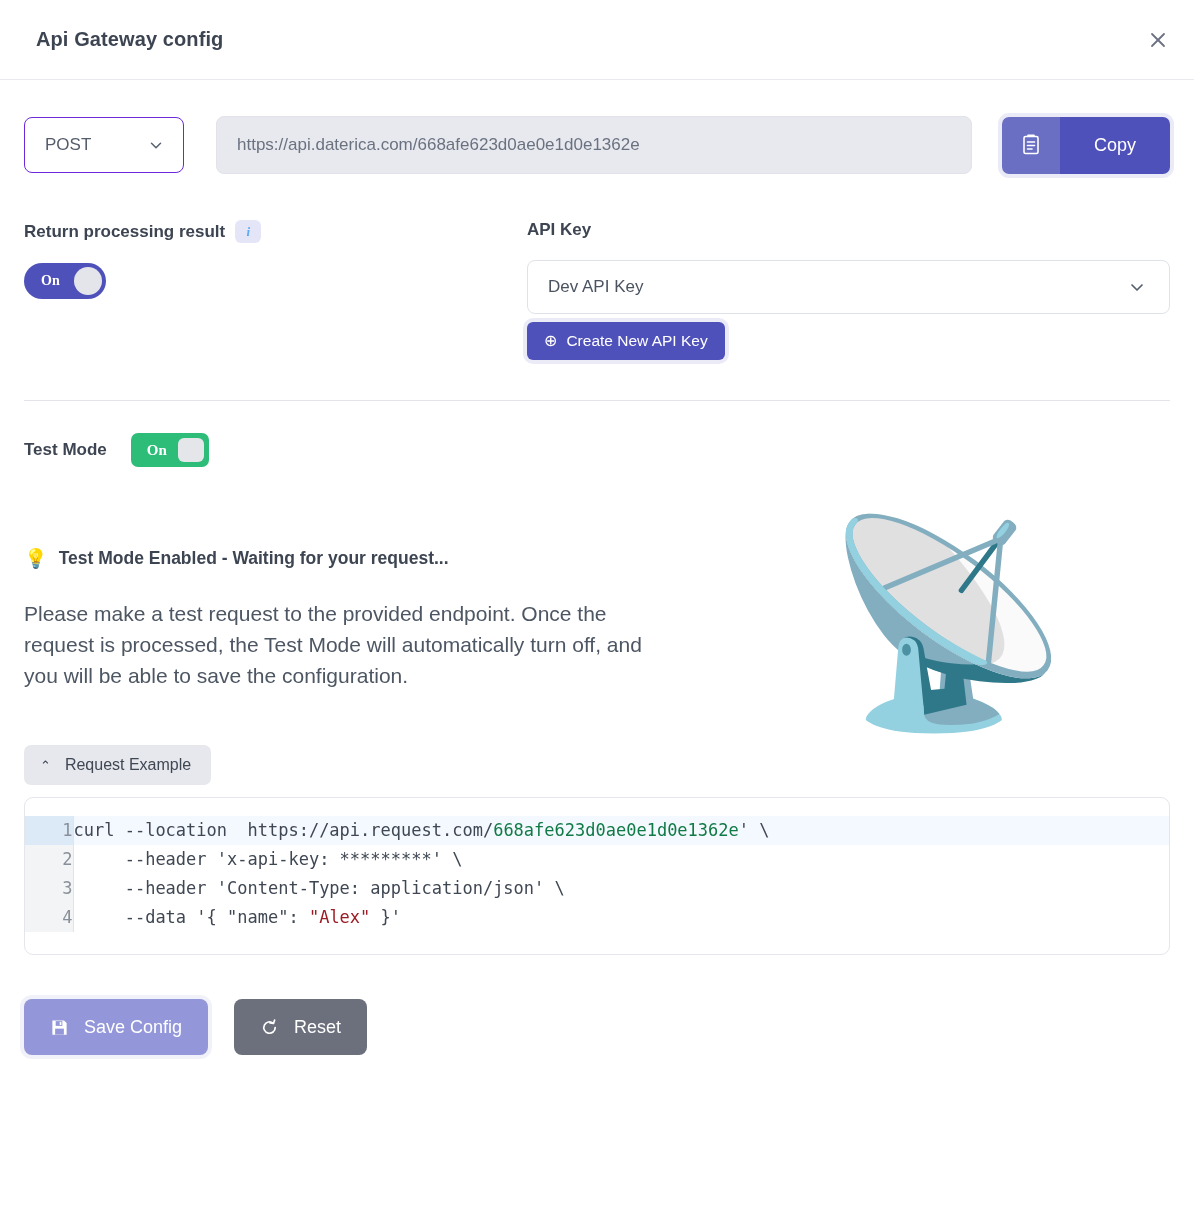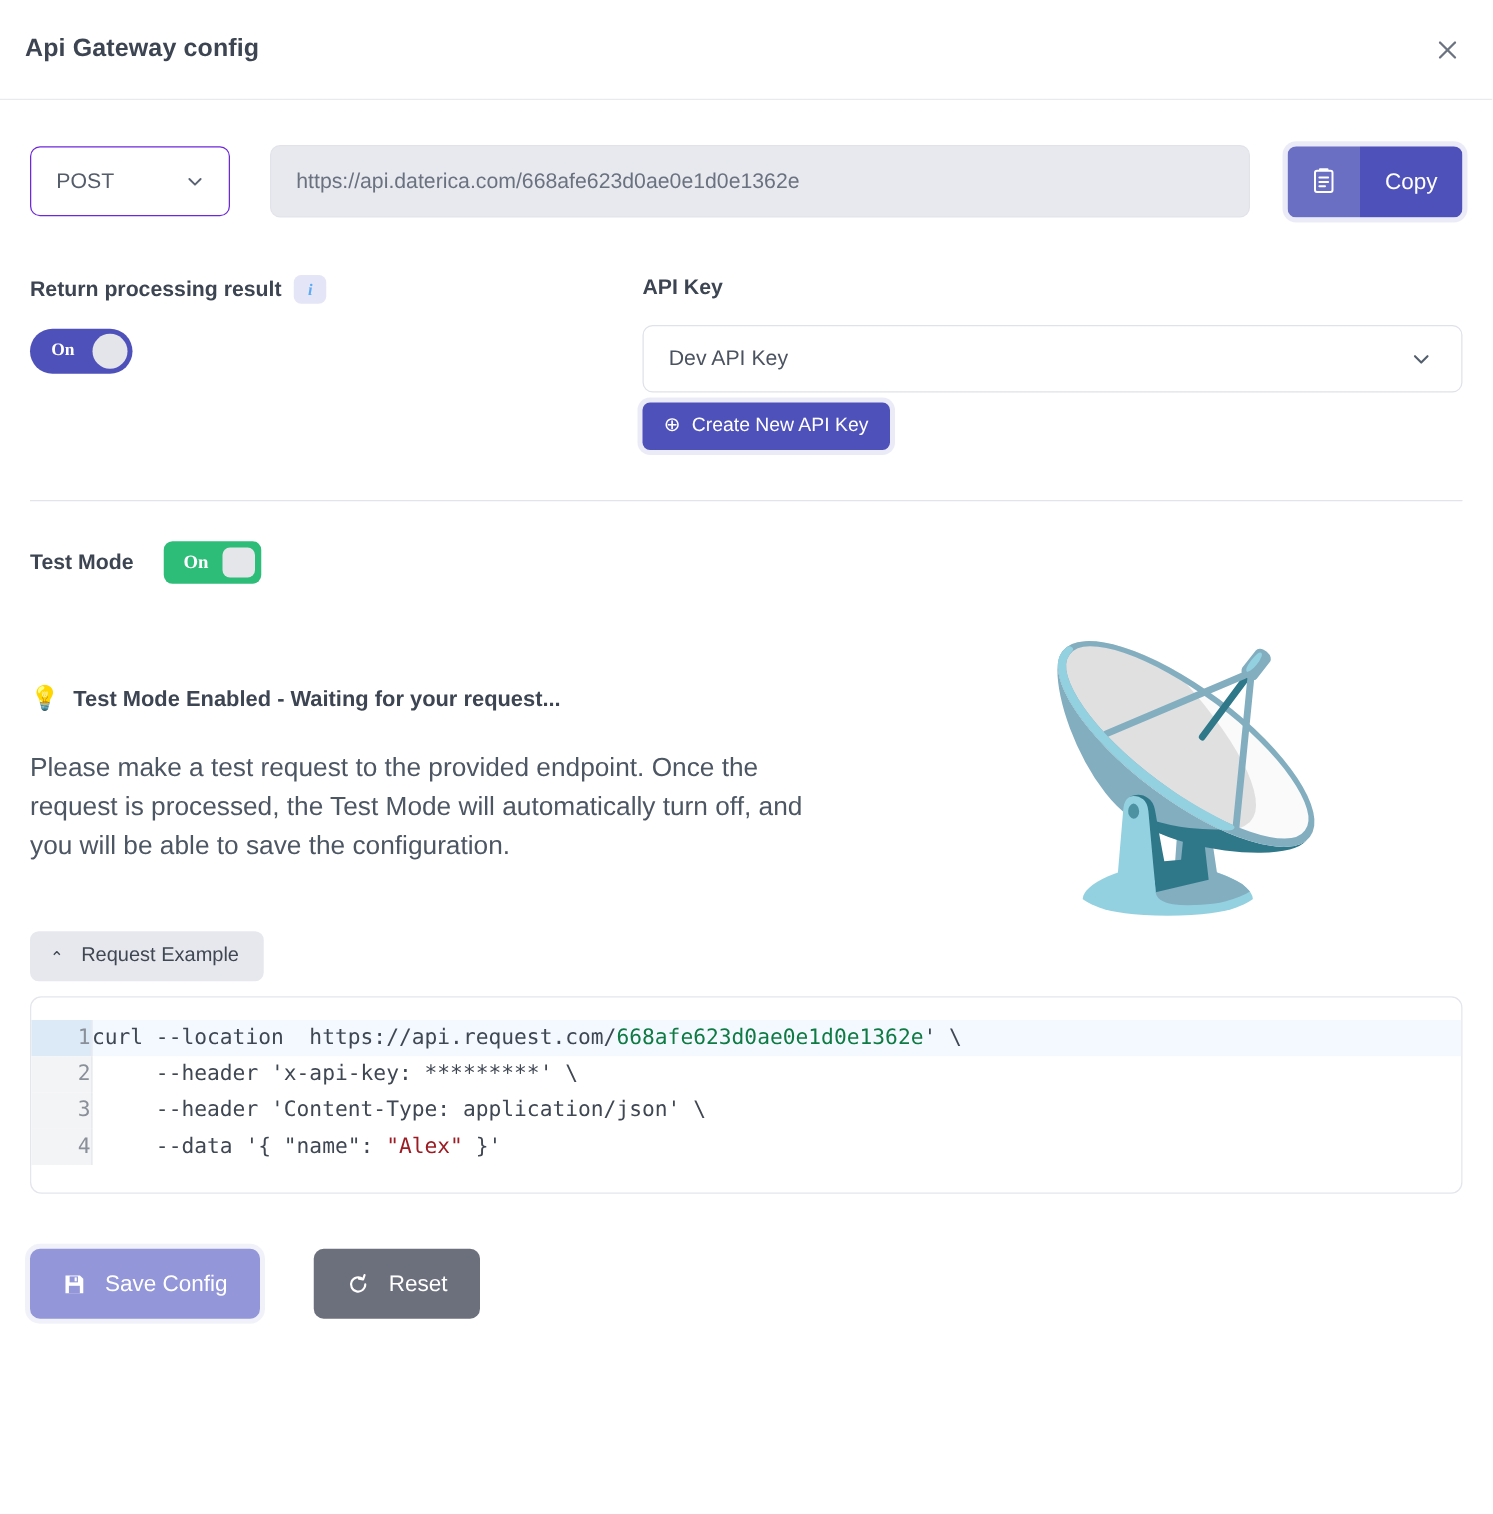--- a/index.html
+++ b/index.html
@@ -16,21 +16,21 @@
     overflow: hidden;
     position: relative;
   }
 
   
   .modal-header {
     height: 80px;
     border-bottom: 1px solid #e9eaee;
     display: flex;
     align-items: center;
-    padding: 0 20px;
+    padding: 0 36px;
     position: relative;
   }
   .modal-title {
     font-size: 20px;
     font-weight: bold;
     color: #3d4552;
     letter-spacing: .1px;
   }
   .close-btn {
     position: absolute;
@@ -82,21 +82,21 @@
     align-items: center;
     padding: 0 20px;
     font-size: 17px;
     color: #6a7280;
     overflow: hidden;
     white-space: nowrap;
   }
   .copy-btn {
     margin-left: 30px;
     height: 57px;
-    width: 140px;
+    width: 168px;
     border-radius: 7px;
     display: flex;
     align-items: stretch;
     overflow: hidden;
     cursor: pointer;
     box-shadow: 0 0 0 4px rgba(99,102,201,.13);
     flex: none;
   }
   .copy-icon-part {
     width: 58px;
@@ -111,21 +111,21 @@
     color: #fff;
     font-size: 18px;
   }
 
   
   .options-row {
     display: flex;
     margin-top: 46px;
   }
   .opt-left { width: 490px; flex: none; }
-  .opt-right { flex: 1; }
+  .opt-right { flex: 1; margin-left: 13px; }
 
   .opt-label {
     font-size: 17px;
     font-weight: bold;
     color: #3d4552;
     display: flex;
     align-items: center;
     gap: 10px;
   }
   .info-badge {
@@ -322,21 +322,21 @@
     color: #3f4753;
     white-space: pre;
     line-height: 29px;
   }
   .tok-hash { color: #107a45; }
   .tok-str  { color: #9b1c24; }
 
   
   .footer-row {
     display: flex;
-    gap: 43px;
+    gap: 26px;
     margin-top: 44px;
     padding-bottom: 30px;
   }
   .btn {
     height: 56px;
     border: none;
     border-radius: 8px;
     display: inline-flex;
     align-items: center;
     gap: 15px;

